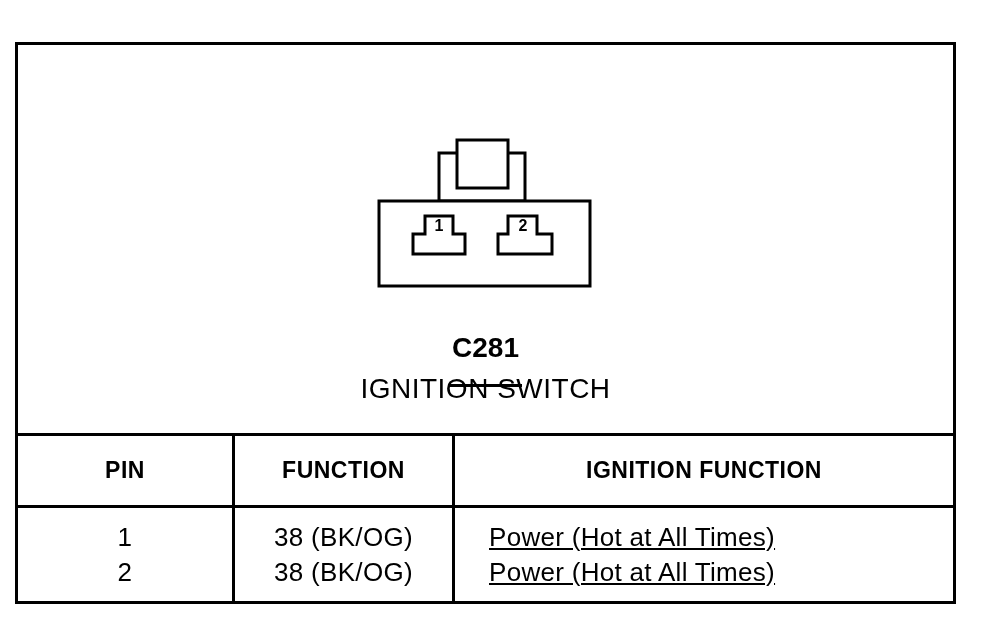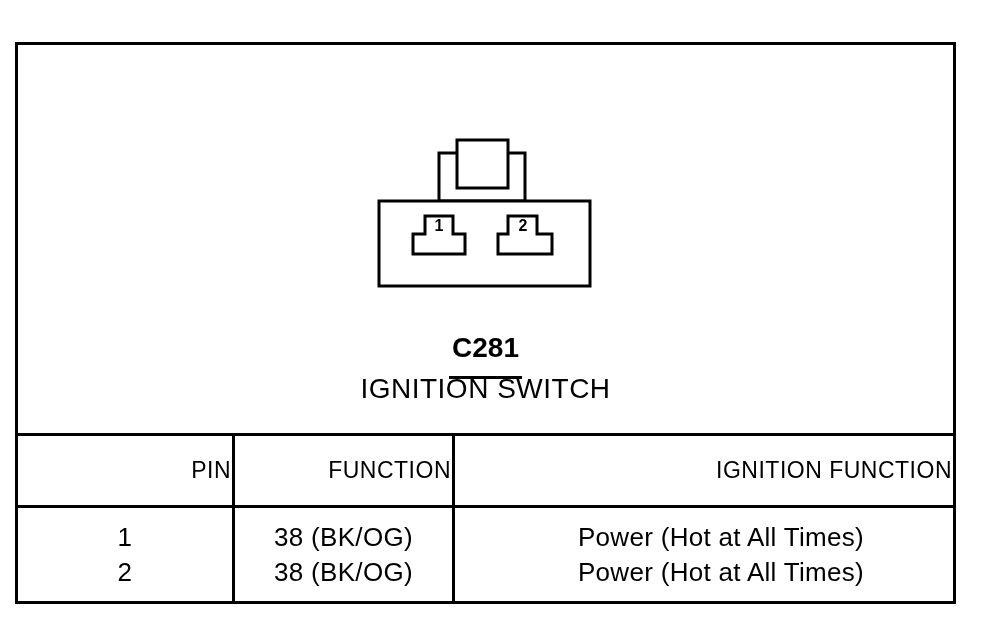--- a/index.html
+++ b/index.html
@@ -52,21 +52,21 @@
     right: 0;
     top: 289px;
     text-align: center;
     font-size: 28px;
     font-weight: bold;
     line-height: 28px;
   }
   .connector-id-row .underlined {
     display: inline-block;
     border-bottom: 3px solid #000000;
-    padding: 0 3px 14px 3px;
+    padding: 0 3px 22px 3px;
     text-align: right;
   }
   .connector-name-row {
     position: absolute;
     left: 0;
     right: 0;
     top: 329px;
     text-align: center;
     font-size: 28px;
     font-weight: normal;
@@ -84,35 +84,36 @@
     background: #ffffff;
   }
   table.pin-table th, table.pin-table td {
     border: 3px solid #000000;
     background: #ffffff;
     vertical-align: middle;
   }
   table.pin-table th {
     height: 67px;
     font-size: 23px;
-    font-weight: normal;
-    text-align: right;
+    font-weight: bold;
+    text-align: center;
     letter-spacing: 0.5px;
   }
   table.pin-table td {
     height: 93px;
     font-size: 26px;
     font-weight: normal;
     text-align: center;
     letter-spacing: 0.3px;
     padding: 0;
   }
   table.pin-table td.function-col {
-    text-align: center;
+    text-align: left;
     padding-left: 34px;
+    text-decoration: underline;
   }
   .cell-line {
     line-height: 35px;
   }
   col.col-pin     { width: 217px; }
   col.col-circuit { width: 220px; }
 </style>
 </head>
 <body>
 

